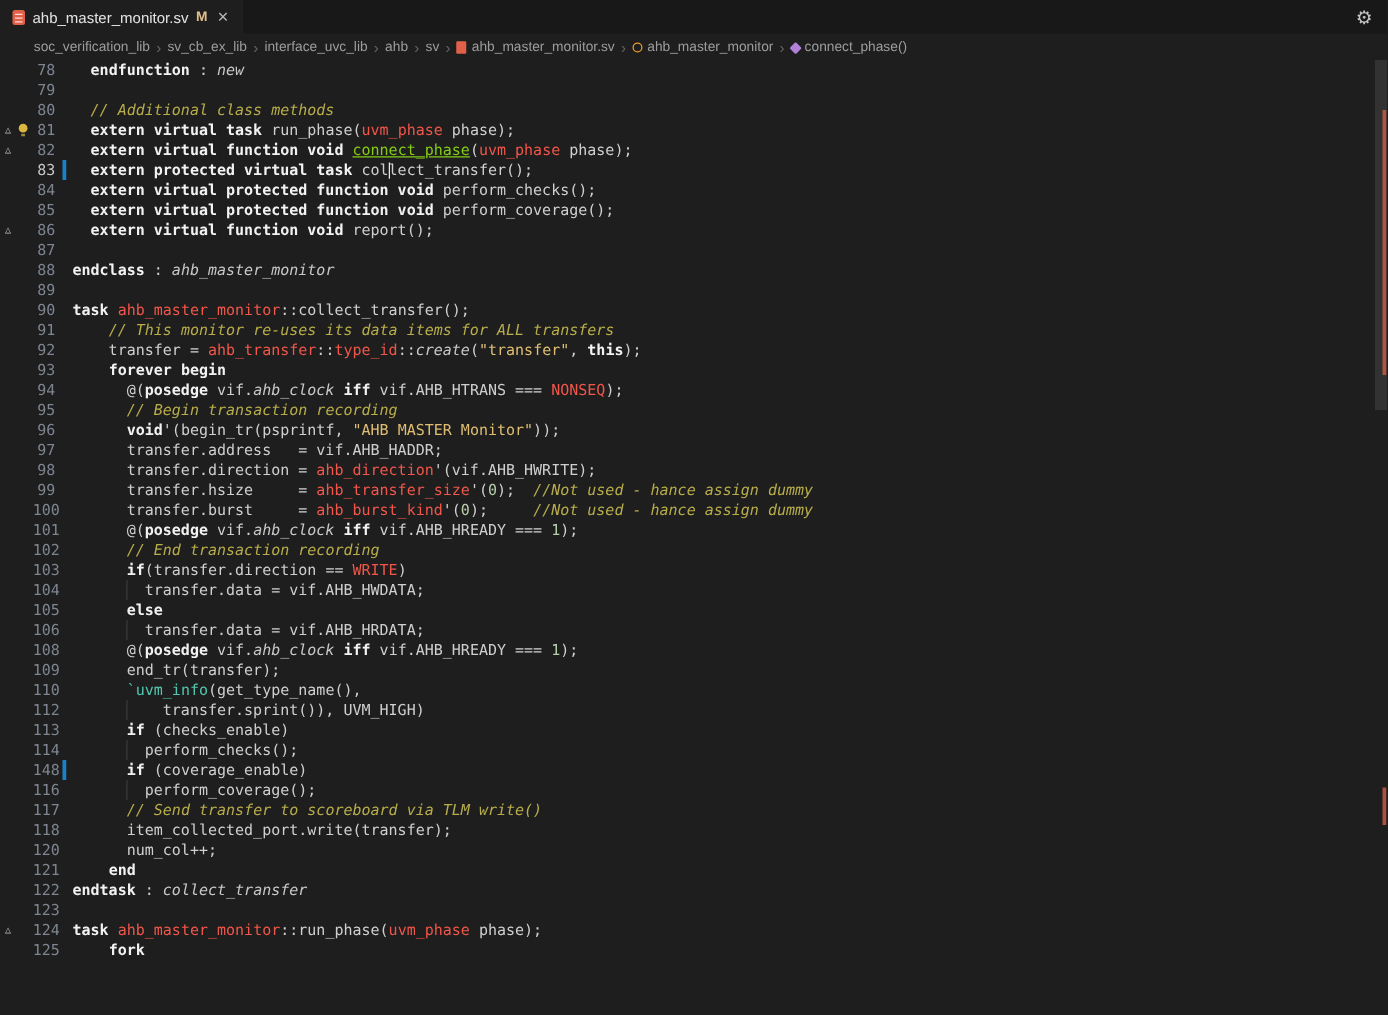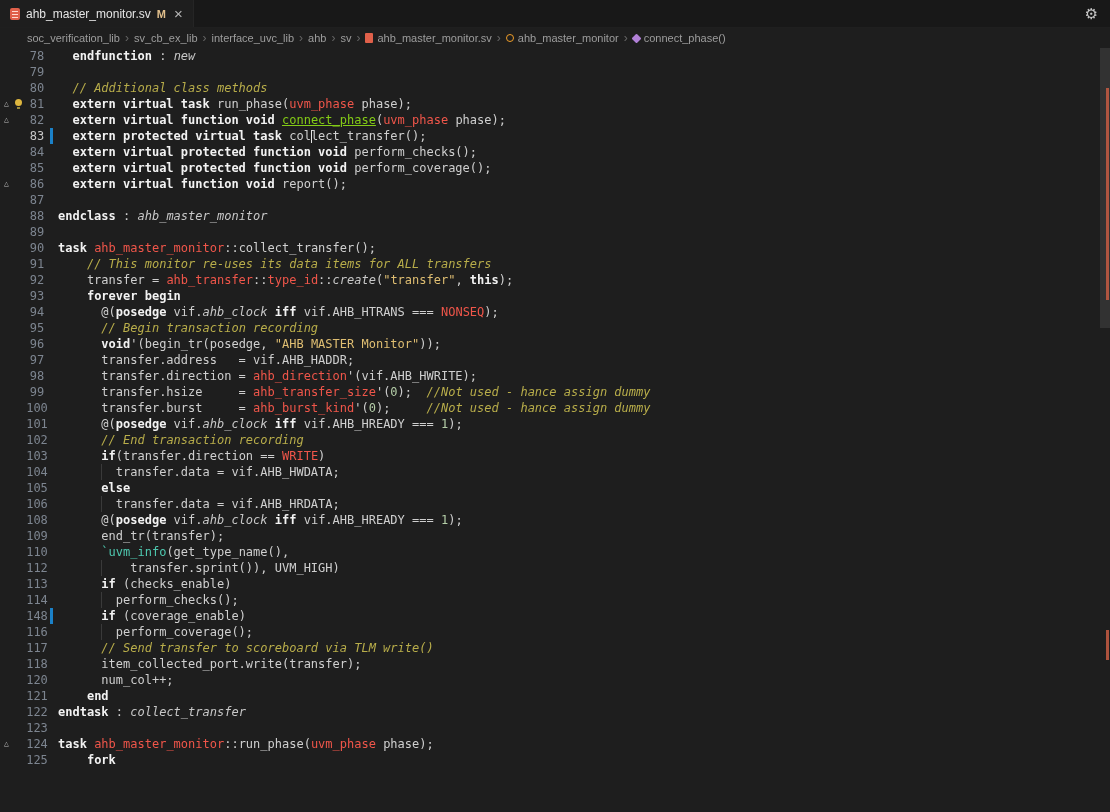--- a/index.html
+++ b/index.html
@@ -121,21 +121,21 @@
         <div class="row"><span class="g-mark">△</span><span class="g-bulb"></span><span class="g-num">86</span><span class="g-git"></span><span class="code"><span class="tk-ws">  </span><span class="tk-k">extern virtual function void</span><span class="tk-d"> report();</span></span></div>
         <div class="row"><span class="g-mark"></span><span class="g-bulb"></span><span class="g-num">87</span><span class="g-git"></span><span class="code"></span></div>
         <div class="row"><span class="g-mark"></span><span class="g-bulb"></span><span class="g-num">88</span><span class="g-git"></span><span class="code"><span class="tk-k">endclass</span><span class="tk-d"> : </span><span class="tk-i">ahb_master_monitor</span></span></div>
         <div class="row"><span class="g-mark"></span><span class="g-bulb"></span><span class="g-num">89</span><span class="g-git"></span><span class="code"></span></div>
         <div class="row"><span class="g-mark"></span><span class="g-bulb"></span><span class="g-num">90</span><span class="g-git"></span><span class="code"><span class="tk-k">task</span><span class="tk-d"> </span><span class="tk-t">ahb_master_monitor</span><span class="tk-d">::collect_transfer();</span></span></div>
         <div class="row"><span class="g-mark"></span><span class="g-bulb"></span><span class="g-num">91</span><span class="g-git"></span><span class="code"><span class="tk-ws">    </span><span class="tk-c">// This monitor re-uses its data items for ALL transfers</span></span></div>
         <div class="row"><span class="g-mark"></span><span class="g-bulb"></span><span class="g-num">92</span><span class="g-git"></span><span class="code"><span class="tk-d">    transfer = </span><span class="tk-t">ahb_transfer</span><span class="tk-d">::</span><span class="tk-t">type_id</span><span class="tk-d">::</span><span class="tk-i">create</span><span class="tk-d">(</span><span class="tk-s">"transfer"</span><span class="tk-d">, </span><span class="tk-k">this</span><span class="tk-d">);</span></span></div>
         <div class="row"><span class="g-mark"></span><span class="g-bulb"></span><span class="g-num">93</span><span class="g-git"></span><span class="code"><span class="tk-ws">    </span><span class="tk-k">forever begin</span></span></div>
         <div class="row"><span class="g-mark"></span><span class="g-bulb"></span><span class="g-num">94</span><span class="g-git"></span><span class="code"><span class="tk-d">      @(</span><span class="tk-k">posedge</span><span class="tk-d"> vif.</span><span class="tk-i">ahb_clock</span><span class="tk-d"> </span><span class="tk-k">iff</span><span class="tk-d"> vif.AHB_HTRANS === </span><span class="tk-t">NONSEQ</span><span class="tk-d">);</span></span></div>
         <div class="row"><span class="g-mark"></span><span class="g-bulb"></span><span class="g-num">95</span><span class="g-git"></span><span class="code"><span class="tk-ws">      </span><span class="tk-c">// Begin transaction recording</span></span></div>
-        <div class="row"><span class="g-mark"></span><span class="g-bulb"></span><span class="g-num">96</span><span class="g-git"></span><span class="code"><span class="tk-ws">      </span><span class="tk-k">void</span><span class="tk-d">'(begin_tr(posedge, </span><span class="tk-s">"AHB MASTER Monitor"</span><span class="tk-d">));</span></span></div>
+        <div class="row"><span class="g-mark"></span><span class="g-bulb"></span><span class="g-num">96</span><span class="g-git"></span><span class="code"><span class="tk-ws">      </span><span class="tk-k">void</span><span class="tk-d">'(begin_tr(psprintf, </span><span class="tk-s">"AHB MASTER Monitor"</span><span class="tk-d">));</span></span></div>
         <div class="row"><span class="g-mark"></span><span class="g-bulb"></span><span class="g-num">97</span><span class="g-git"></span><span class="code"><span class="tk-d">      transfer.address   = vif.AHB_HADDR;</span></span></div>
         <div class="row"><span class="g-mark"></span><span class="g-bulb"></span><span class="g-num">98</span><span class="g-git"></span><span class="code"><span class="tk-d">      transfer.direction = </span><span class="tk-t">ahb_direction</span><span class="tk-d">'(vif.AHB_HWRITE);</span></span></div>
         <div class="row"><span class="g-mark"></span><span class="g-bulb"></span><span class="g-num">99</span><span class="g-git"></span><span class="code"><span class="tk-d">      transfer.hsize     = </span><span class="tk-t">ahb_transfer_size</span><span class="tk-d">'(</span><span class="tk-n">0</span><span class="tk-d">);  </span><span class="tk-c">//Not used - hance assign dummy</span></span></div>
         <div class="row"><span class="g-mark"></span><span class="g-bulb"></span><span class="g-num">100</span><span class="g-git"></span><span class="code"><span class="tk-d">      transfer.burst     = </span><span class="tk-t">ahb_burst_kind</span><span class="tk-d">'(</span><span class="tk-n">0</span><span class="tk-d">);     </span><span class="tk-c">//Not used - hance assign dummy</span></span></div>
         <div class="row"><span class="g-mark"></span><span class="g-bulb"></span><span class="g-num">101</span><span class="g-git"></span><span class="code"><span class="tk-d">      @(</span><span class="tk-k">posedge</span><span class="tk-d"> vif.</span><span class="tk-i">ahb_clock</span><span class="tk-d"> </span><span class="tk-k">iff</span><span class="tk-d"> vif.AHB_HREADY === </span><span class="tk-n">1</span><span class="tk-d">);</span></span></div>
         <div class="row"><span class="g-mark"></span><span class="g-bulb"></span><span class="g-num">102</span><span class="g-git"></span><span class="code"><span class="tk-ws">      </span><span class="tk-c">// End transaction recording</span></span></div>
         <div class="row"><span class="g-mark"></span><span class="g-bulb"></span><span class="g-num">103</span><span class="g-git"></span><span class="code"><span class="tk-ws">      </span><span class="tk-k">if</span><span class="tk-d">(transfer.direction == </span><span class="tk-t">WRITE</span><span class="tk-d">)</span></span></div>
         <div class="row"><span class="g-mark"></span><span class="g-bulb"></span><span class="g-num">104</span><span class="g-git"></span><span class="code"><span class="tk-d">        transfer.data = vif.AHB_HWDATA;</span></span><span class="guide"></span></div>
         <div class="row"><span class="g-mark"></span><span class="g-bulb"></span><span class="g-num">105</span><span class="g-git"></span><span class="code"><span class="tk-ws">      </span><span class="tk-k">else</span></span></div>
         <div class="row"><span class="g-mark"></span><span class="g-bulb"></span><span class="g-num">106</span><span class="g-git"></span><span class="code"><span class="tk-d">        transfer.data = vif.AHB_HRDATA;</span></span><span class="guide"></span></div>

